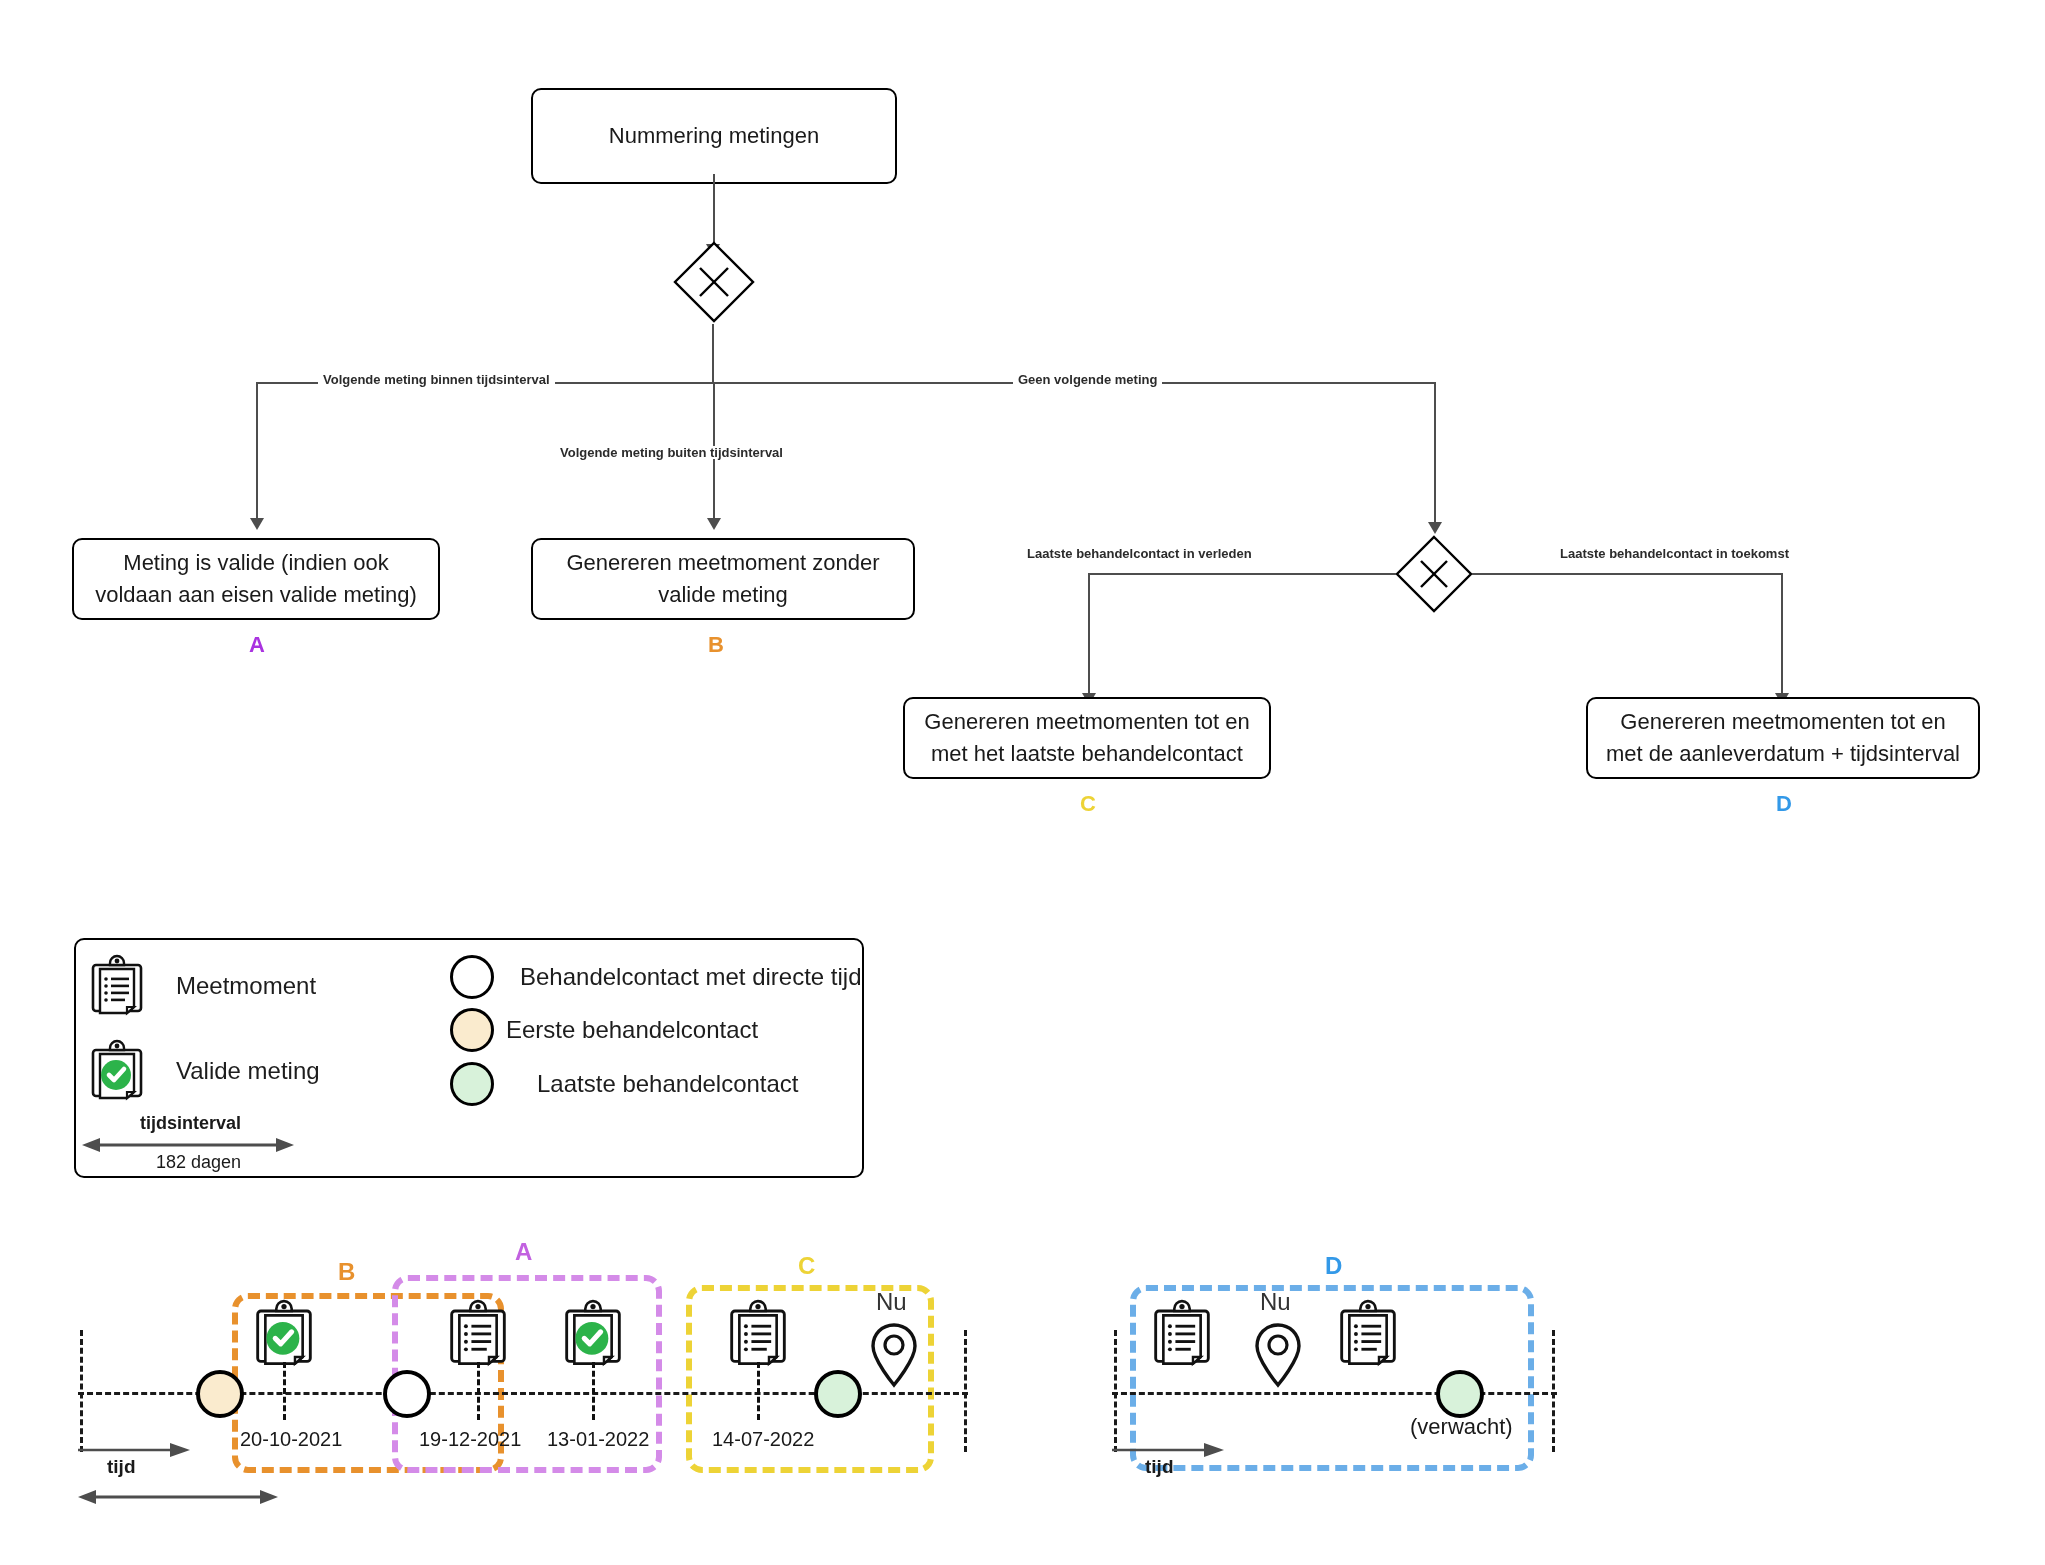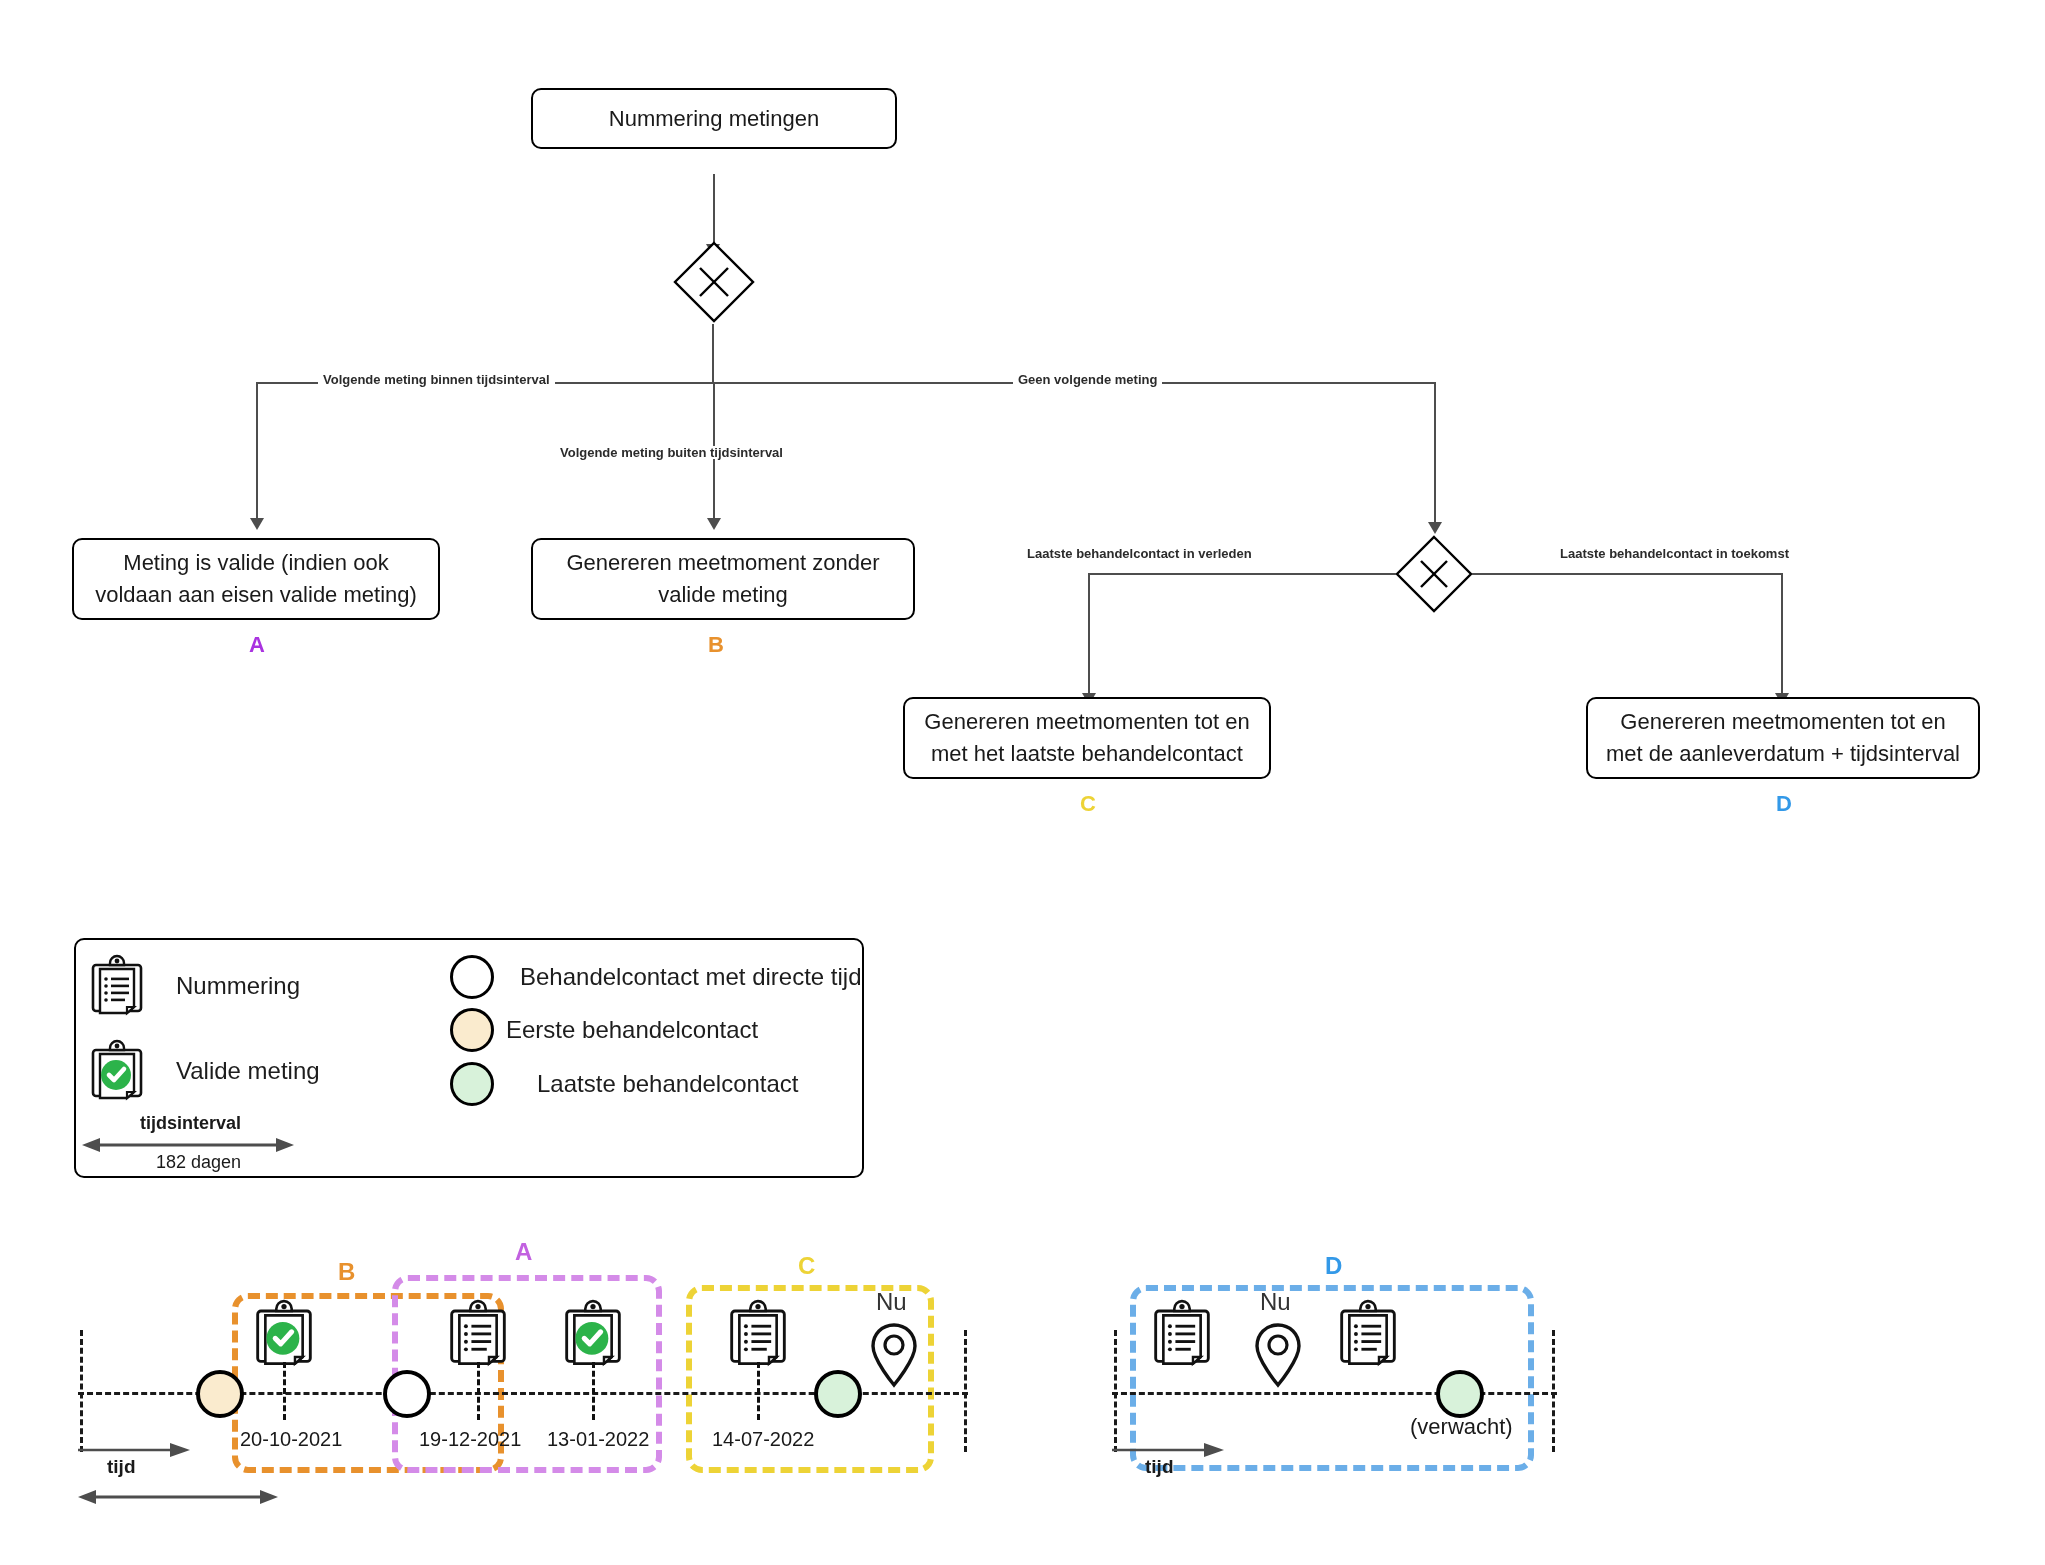--- a/index.html
+++ b/index.html
@@ -66,21 +66,21 @@
     position:absolute;box-sizing:border-box;border-width:6px;border-style:dashed;
     border-radius:16px;background:transparent;
   }
   .grouplbl{position:absolute;font-size:24px;font-weight:bold;white-space:nowrap;}
   .tijdlbl{position:absolute;font-size:19px;font-weight:bold;color:#1a1a1a;}
   svg.icon{display:block;overflow:visible;}
 </style>
 </head>
 <body>
 
-<div class="node" style="left:531px;top:88px;width:366px;height:61px;">
+<div class="node" style="left:531px;top:88px;width:366px;height:96px;">
   <span>Nummering metingen</span>
 </div>
 
 <div class="ln lnv" style="left:713px;top:174px;height:74px;"></div>
 <div class="arrowdown" style="left:706px;top:244px;"></div>
 
 <div class="gw" style="left:672px;top:240px;">
   <svg class="icon" width="84" height="84" viewBox="0 0 84 84">
     <polygon points="42,3 81,42 42,81 3,42" fill="#ffffff" stroke="#000" stroke-width="2.4"></polygon>
     <line x1="28" y1="28" x2="56" y2="56" stroke="#000" stroke-width="2.4"></line>
@@ -159,21 +159,21 @@
       <circle cx="16" cy="24" r="1.8" fill="#111"></circle>
         <rect x="21" y="22.6" width="18" height="2.6" fill="#111"></rect>
       <circle cx="16" cy="31" r="1.8" fill="#111"></circle>
         <rect x="21" y="29.6" width="18" height="2.6" fill="#111"></rect>
       <circle cx="16" cy="38" r="1.8" fill="#111"></circle>
         <rect x="21" y="36.6" width="18" height="2.6" fill="#111"></rect>
       <circle cx="16" cy="45" r="1.8" fill="#111"></circle>
         <rect x="21" y="43.6" width="14" height="2.6" fill="#111"></rect>
     </svg>
   </span>
-  <span class="legtext" style="margin-left:32px;">Nummering</span>
+  <span class="legtext" style="margin-left:32px;">Meetmoment</span>
 </div>
 
 <div class="legrow" style="left:90px;top:1040px;">
   <span style="display:inline-block;width:54px;height:62px;">
     <svg class="icon" width="54" height="62" viewBox="0 0 54 62">
       <path d="M6 10 h42 a3 3 0 0 1 3 3 v40 a3 3 0 0 1 -3 3 h-42 a3 3 0 0 1 -3 -3 v-40 a3 3 0 0 1 3 -3 z" fill="#fff" stroke="#111" stroke-width="2.6"></path>
       <path d="M10 14 h34 v38 l-7 6 h-27 z" fill="#fff" stroke="#111" stroke-width="2.4"></path>
       <path d="M37 52 h7 l-7 6 z" fill="#fff" stroke="#111" stroke-width="2.2"></path>
       <path d="M20 10 v-2 a7 7 0 0 1 14 0 v2 z" fill="#fff" stroke="#111" stroke-width="2.4"></path>
       <circle cx="27" cy="6" r="2.4" fill="#111"></circle>

